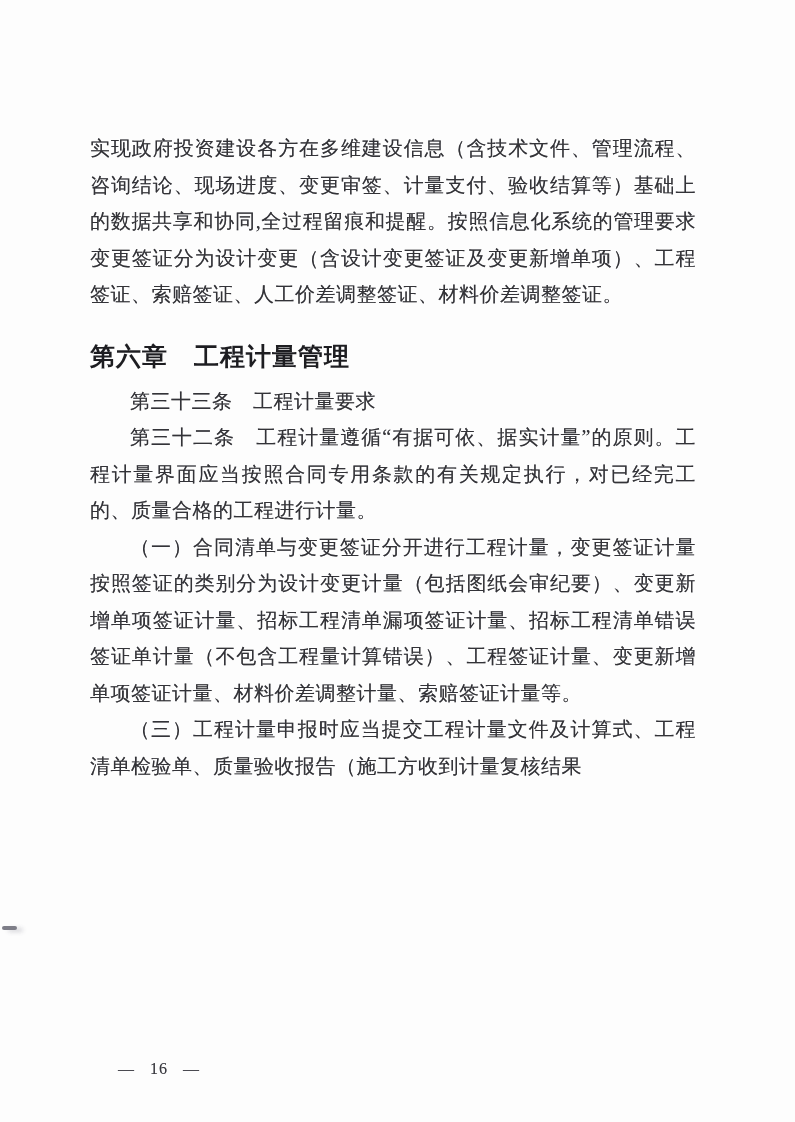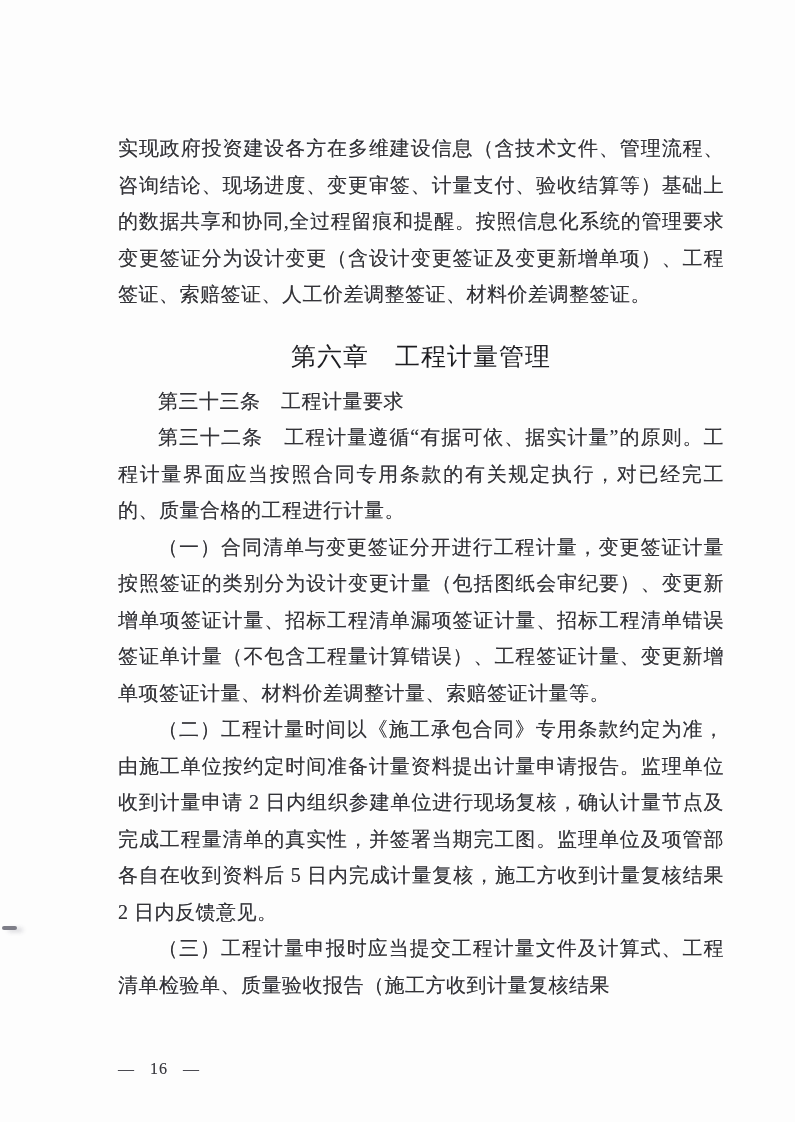--- a/index.html
+++ b/index.html
@@ -11,42 +11,41 @@
     position: relative;
     width: 795px;
     height: 1122px;
     background: #fdfdfd;
     overflow: hidden;
     font-family: "Liberation Serif", "DejaVu Serif", serif;
     color: #2f2f34;
   }
   .content {
     position: absolute;
-    left: 118px;
+    left: 90px;
     top: 130px;
     width: 606px;
   }
   .para {
     margin: 0;
     font-size: 20px;
     line-height: 36.5px;
     text-align: justify;
     text-justify: inter-ideograph;
     letter-spacing: 0.5px;
     color: #333338;
     text-shadow: 0 0 0.6px rgba(50,50,55,0.55);
   }
   .para.indent {
     text-indent: 2em;
   }
   .chapter-heading {
     margin: 26px 0 10px 0;
-    text-align: center;
     font-family: "Liberation Sans", "DejaVu Sans", sans-serif;
-    font-weight: normal;
+    font-weight: bold;
     font-size: 25px;
     line-height: 34px;
     color: #1d1d21;
     letter-spacing: 1px;
   }
   .footer {
     position: absolute;
     left: 118px;
     top: 1044px;
     font-size: 16px;
@@ -79,21 +78,20 @@
     <p class="para">实现政府投资建设各方在多维建设信息（含技术文件、管理流程、咨询结论、现场进度、变更审签、计量支付、验收结算等）基础上的数据共享和协同,全过程留痕和提醒。按照信息化系统的管理要求变更签证分为设计变更（含设计变更签证及变更新增单项）、工程签证、索赔签证、人工价差调整签证、材料价差调整签证。</p>
 
     <h2 class="chapter-heading">第六章　工程计量管理</h2>
 
     <p class="para indent">第三十三条　工程计量要求</p>
 
     <p class="para indent">第三十二条　工程计量遵循“有据可依、据实计量”的原则。工程计量界面应当按照合同专用条款的有关规定执行，对已经完工的、质量合格的工程进行计量。</p>
 
     <p class="para indent">（一）合同清单与变更签证分开进行工程计量，变更签证计量按照签证的类别分为设计变更计量（包括图纸会审纪要）、变更新增单项签证计量、招标工程清单漏项签证计量、招标工程清单错误签证单计量（不包含工程量计算错误）、工程签证计量、变更新增单项签证计量、材料价差调整计量、索赔签证计量等。</p>
 
-    <p class="para indent">（二）工程计量时间以《施工承包合同》专用条款约定为准，由施工单位按约定时间准备计量资料提出计量申请报告。监理单位收到计量申请 2 日内组织参建单位进行现场复核，确认计量节点及完成工程量清单的真实性，并签署当期完工图。监理单位及项管部各自在收到资料后 5 日内完成计量复核，施工方收到计量复核结果 2 日内反馈意见。</p>
 
     <p class="para indent">（三）工程计量申报时应当提交工程计量文件及计算式、工程清单检验单、质量验收报告（施工方收到计量复核结果</p>
 
   </div>
 
   <div class="footer">— 16 —</div>
 
   <div class="scan-artifact"></div>
 
 </div>

